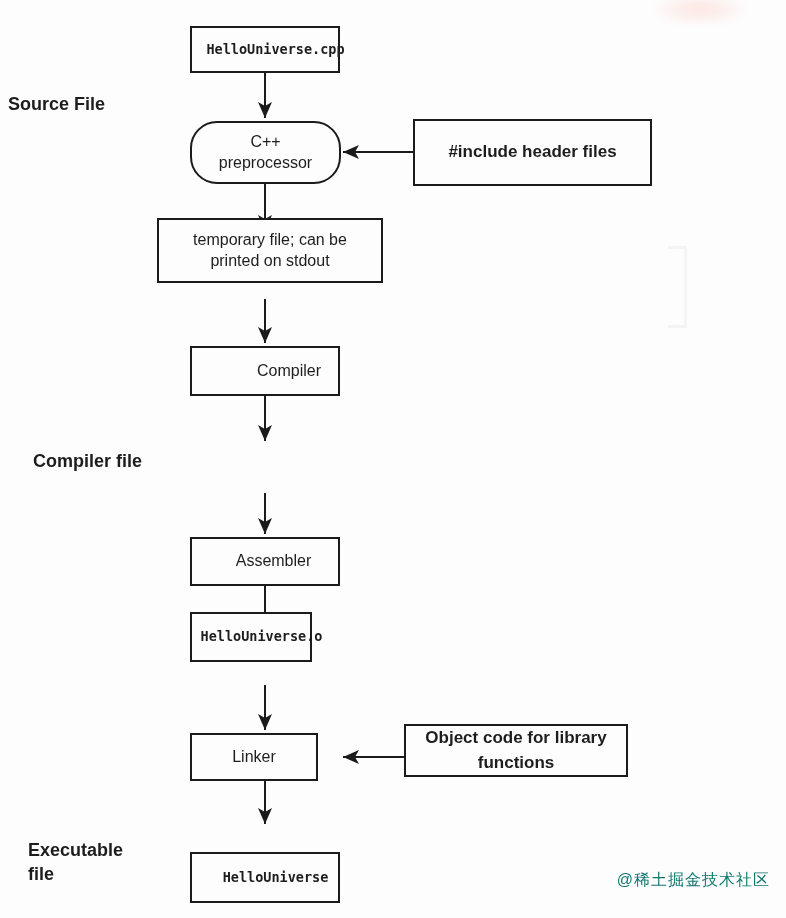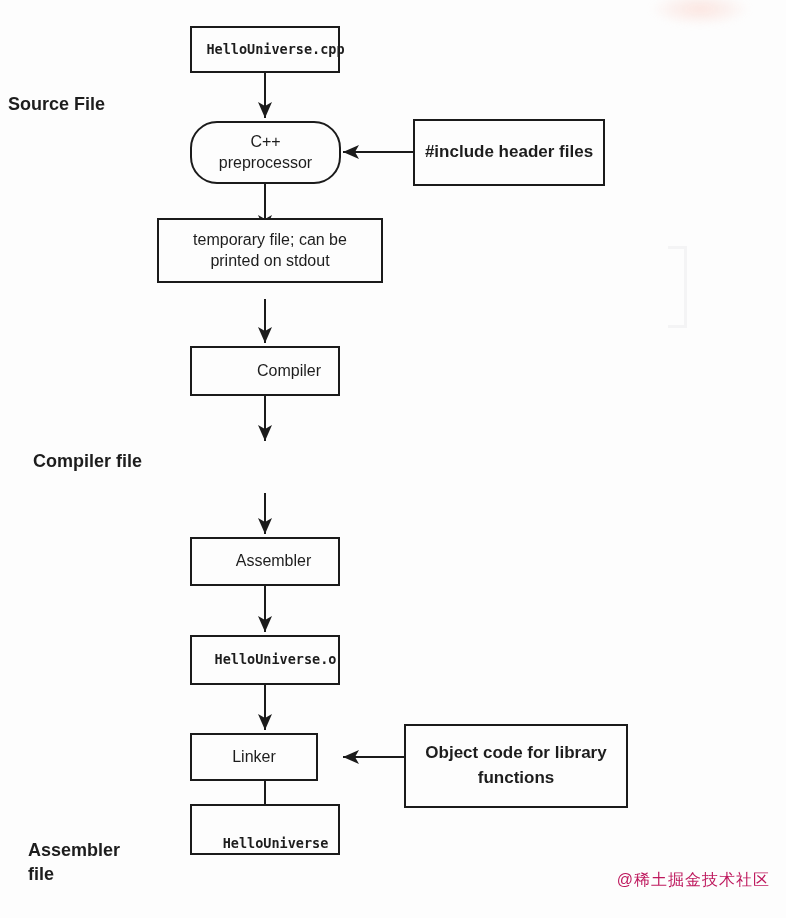--- a/index.html
+++ b/index.html
@@ -39,21 +39,21 @@
     position:absolute;
     font-weight:bold;
     font-size:18px;
     line-height:24px;
   }
   .watermark{
     position:absolute;
     left:600px;top:870px;width:170px;
     text-align:right;
     font-size:16px;
-    color:#be185d;
+    color:#0f766e;
     letter-spacing:1px;
   }
   .artifact{position:absolute;pointer-events:none;}
   .smudge{
     left:650px;top:-8px;width:100px;height:34px;
     background:radial-gradient(closest-side, rgba(250,205,195,.5), rgba(250,205,195,0));
     filter:blur(3px);
   }
   .bracket{
     left:668px;top:246px;width:16px;height:76px;
@@ -79,21 +79,21 @@
     <line x1="265" y1="493" x2="265" y2="534" stroke="#1b1b1b" stroke-width="2" marker-end="url(#ah)"></line>
     <line x1="265" y1="586" x2="265" y2="632" stroke="#1b1b1b" stroke-width="2" marker-end="url(#ah)"></line>
     <line x1="265" y1="685" x2="265" y2="730" stroke="#1b1b1b" stroke-width="2" marker-end="url(#ah)"></line>
     <line x1="265" y1="781" x2="265" y2="824" stroke="#1b1b1b" stroke-width="2" marker-end="url(#ah)"></line>
     <line x1="413" y1="152" x2="343" y2="152" stroke="#1b1b1b" stroke-width="2" marker-end="url(#ah)"></line>
     <line x1="404" y1="757" x2="343" y2="757" stroke="#1b1b1b" stroke-width="2" marker-end="url(#ah)"></line>
   </svg>
 
   <div class="side-label" style="left:8px;top:92px;width:160px;">Source File</div>
   <div class="side-label" style="left:33px;top:449px;width:110px;">Compiler file</div>
-  <div class="side-label" style="left:28px;top:838px;width:120px;">Assembler file</div>
+  <div class="side-label" style="left:28px;top:838px;width:120px;">Executable file</div>
 
   <div class="box mono" style="left:190px;top:26px;width:150px;height:47px;">
     <span class="bt">HelloUniverse.cpp</span>
   </div>
 
   <div class="box" style="left:190px;top:121px;width:151px;height:63px;border-radius:27px;">
     <span class="bt" style="width:112px;">C++ preprocessor</span>
   </div>
 
   <div class="box" style="left:157px;top:218px;width:226px;height:65px;">
@@ -102,37 +102,37 @@
 
   <div class="box" style="left:190px;top:346px;width:150px;height:50px;padding-left:48px;">
     <span class="bt">Compiler</span>
   </div>
 
 
   <div class="box" style="left:190px;top:537px;width:150px;height:49px;padding-left:17px;">
     <span class="bt">Assembler</span>
   </div>
 
-  <div class="box mono" style="left:190px;top:635px;width:150px;height:50px;">
+  <div class="box mono" style="left:190px;top:612px;width:122px;height:50px;">
     <span class="bt">HelloUniverse.o</span>
   </div>
 
   <div class="box" style="left:190px;top:733px;width:128px;height:48px;">
     <span class="bt">Linker</span>
   </div>
 
-  <div class="box mono" style="left:190px;top:804px;width:150px;height:51px;align-items:flex-end;">
+  <div class="box mono" style="left:190px;top:852px;width:150px;height:51px;">
     <span class="bt">HelloUniverse</span>
   </div>
 
-  <div class="box note" style="left:413px;top:119px;width:192px;height:67px;text-align:center;">
+  <div class="box note" style="left:413px;top:119px;width:239px;height:67px;text-align:center;">
     <span class="bt" style="width:178px;">#include header files</span>
   </div>
 
-  <div class="box note" style="left:404px;top:724px;width:224px;height:84px;">
+  <div class="box note" style="left:404px;top:724px;width:224px;height:53px;">
     <span class="bt" style="width:186px;">Object code for library functions</span>
   </div>
 
   <div class="artifact smudge"></div>
   <div class="artifact bracket"></div>
 
   <div class="watermark">@稀土掘金技术社区</div>
 
 </div>
 

